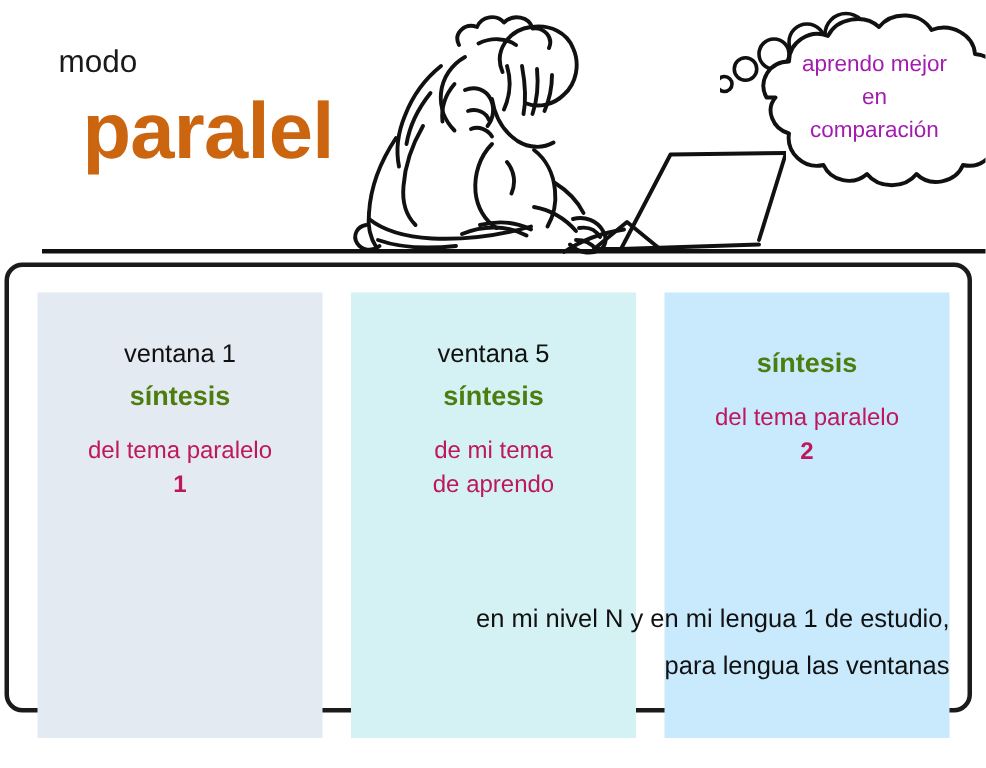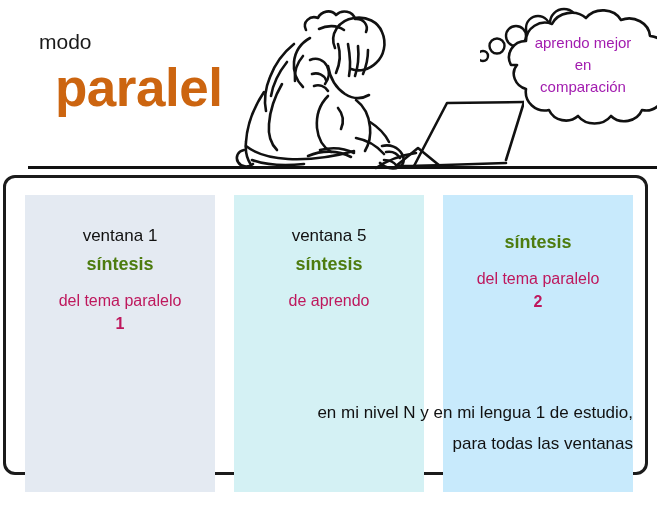--- a/index.html
+++ b/index.html
@@ -249,32 +249,33 @@
       <div class="col-desc">
         <span class="plain">del tema paralelo</span>
         <span class="strong">1</span>
       </div>
     </div>
 
     <div class="column" style="background: rgb(212, 241, 244);">
       <div class="col-window">ventana 5</div>
       <div class="col-title">síntesis</div>
       <div class="col-desc">
+        <span class="plain">de mi tema</span>
         <span class="plain">de aprendo</span>
       </div>
     </div>
 
     <div class="column" style="background: rgb(200, 234, 252);">
       <div class="col-title">síntesis</div>
       <div class="col-desc">
         <span class="plain">del tema paralelo</span>
         <span class="strong">2</span>
       </div>
     </div>
 
   </div>
 
   <div id="footnote">
     <span>en mi nivel N  y en mi lengua 1 de estudio,</span>
-    <span>para todas las ventanas</span>
+    <span>para lengua las ventanas</span>
   </div>
 
 </div>
 
 </body></html>

